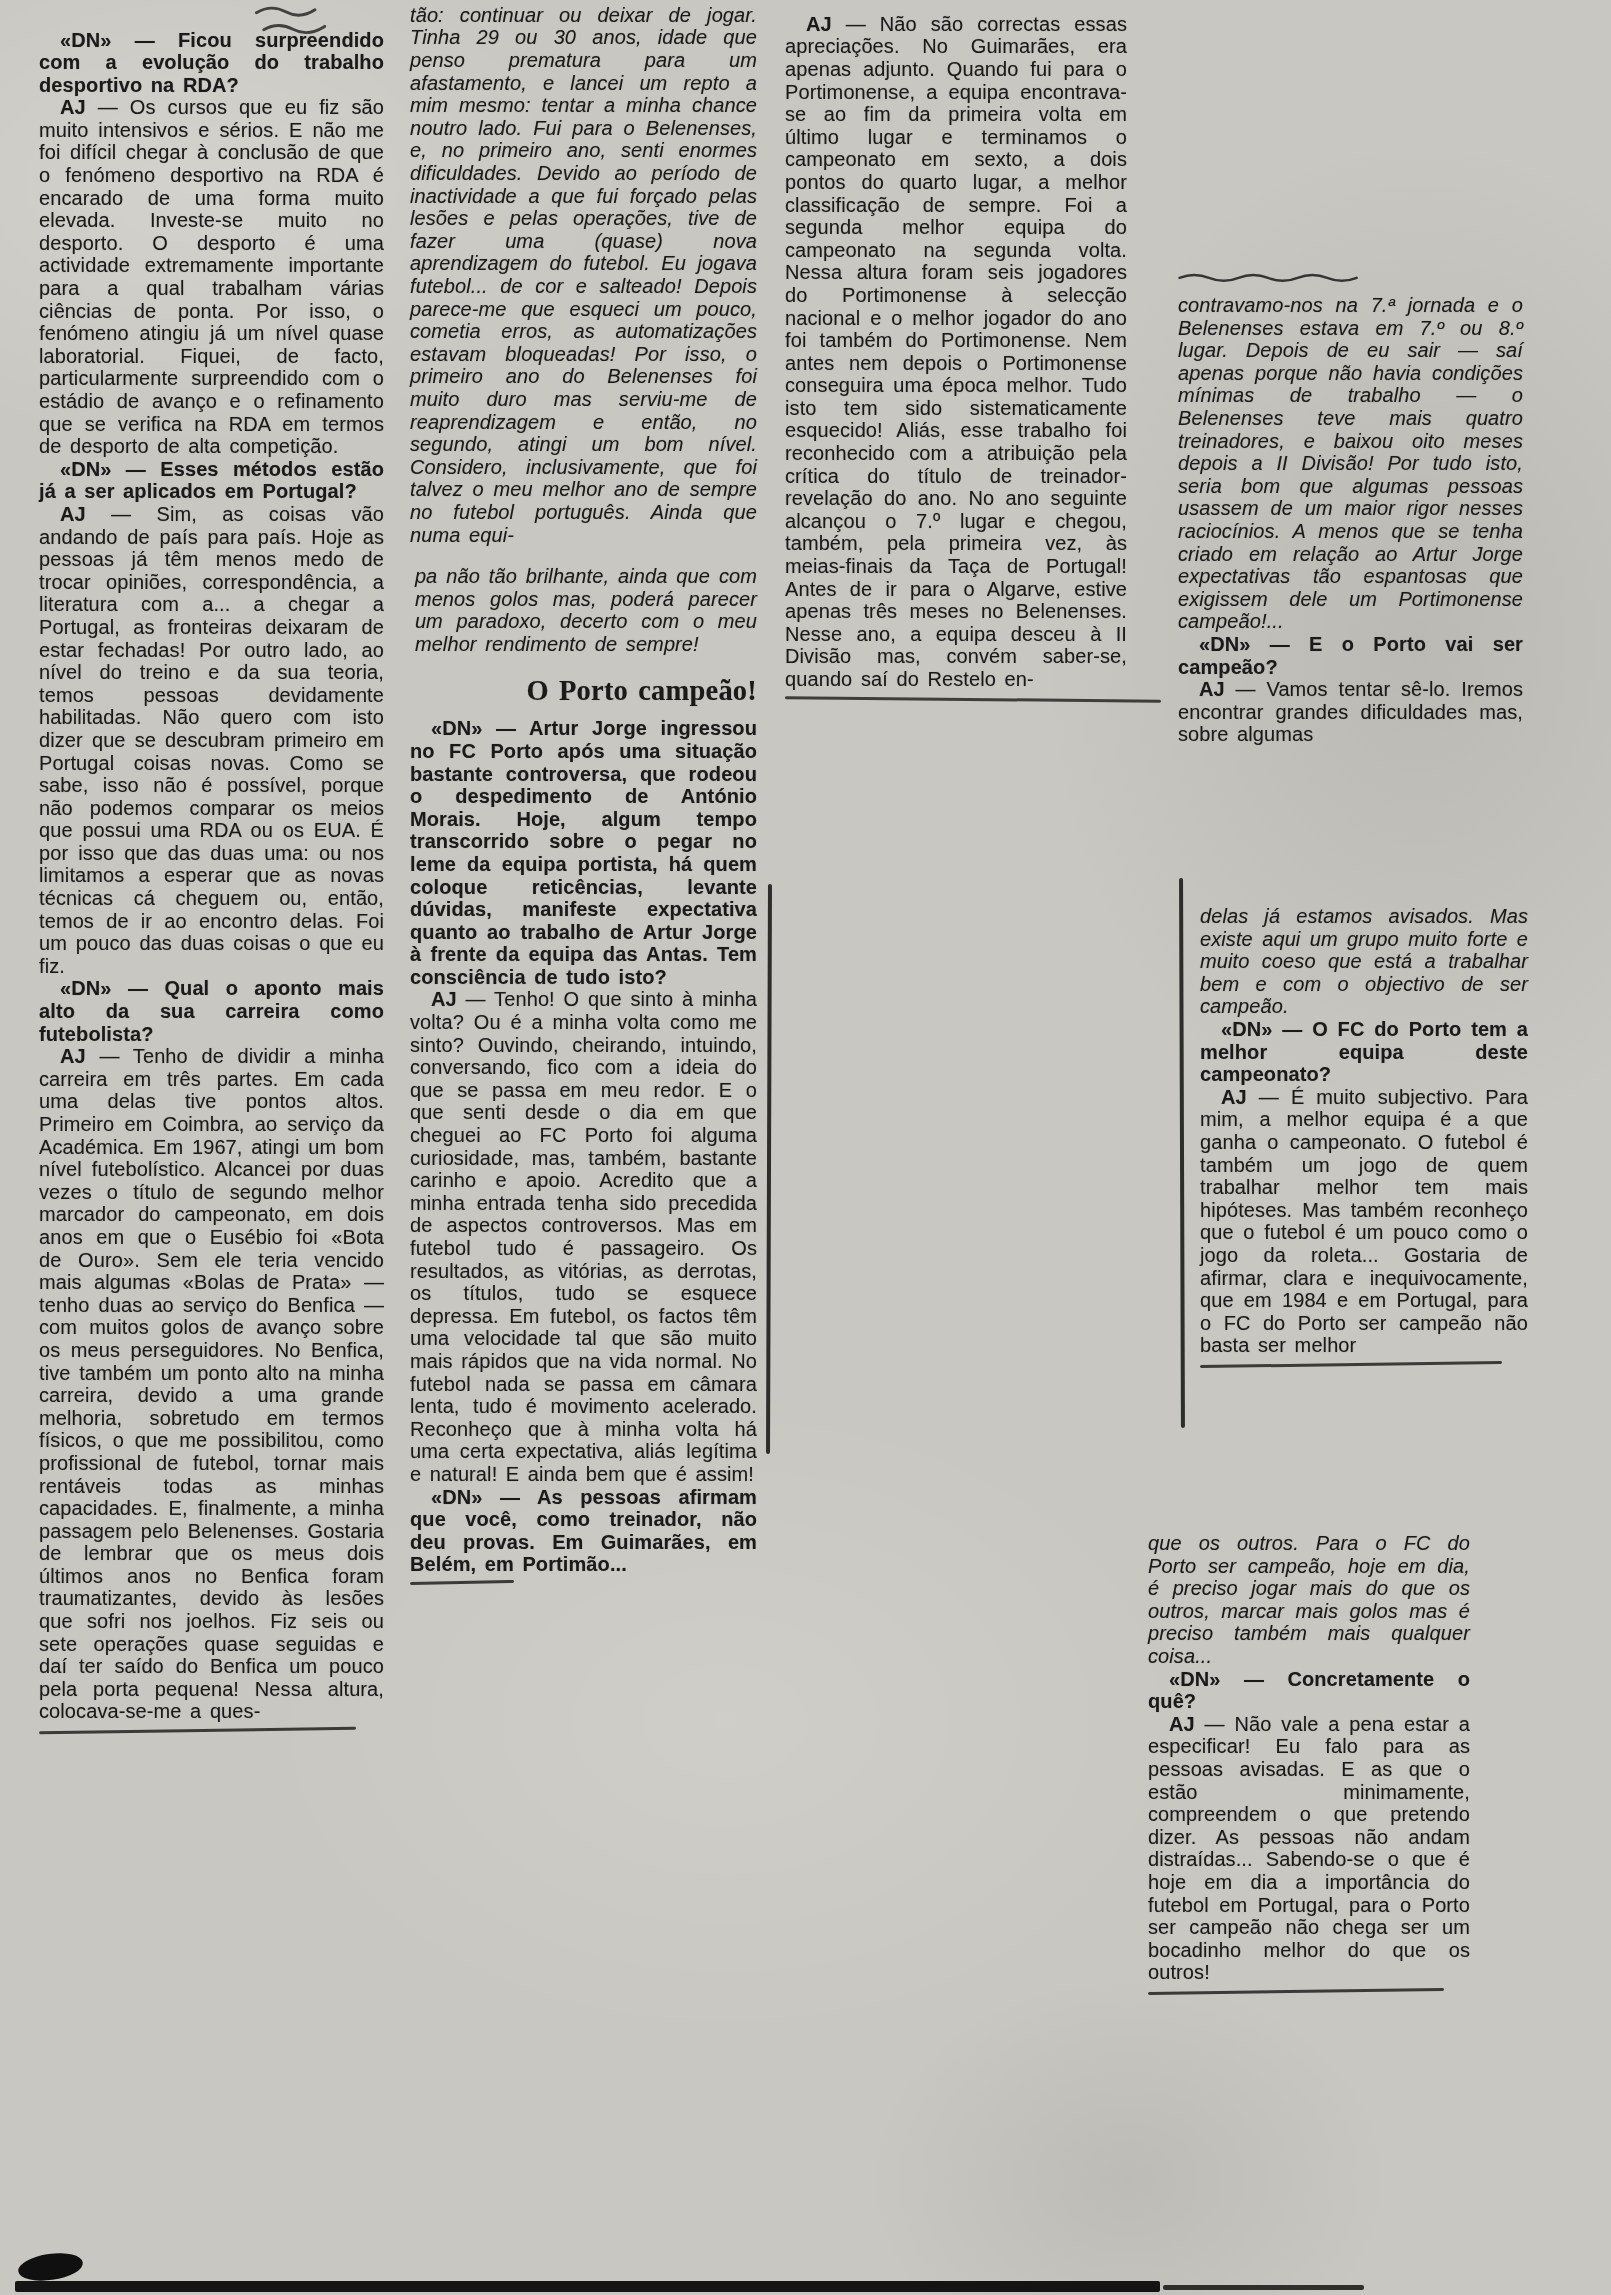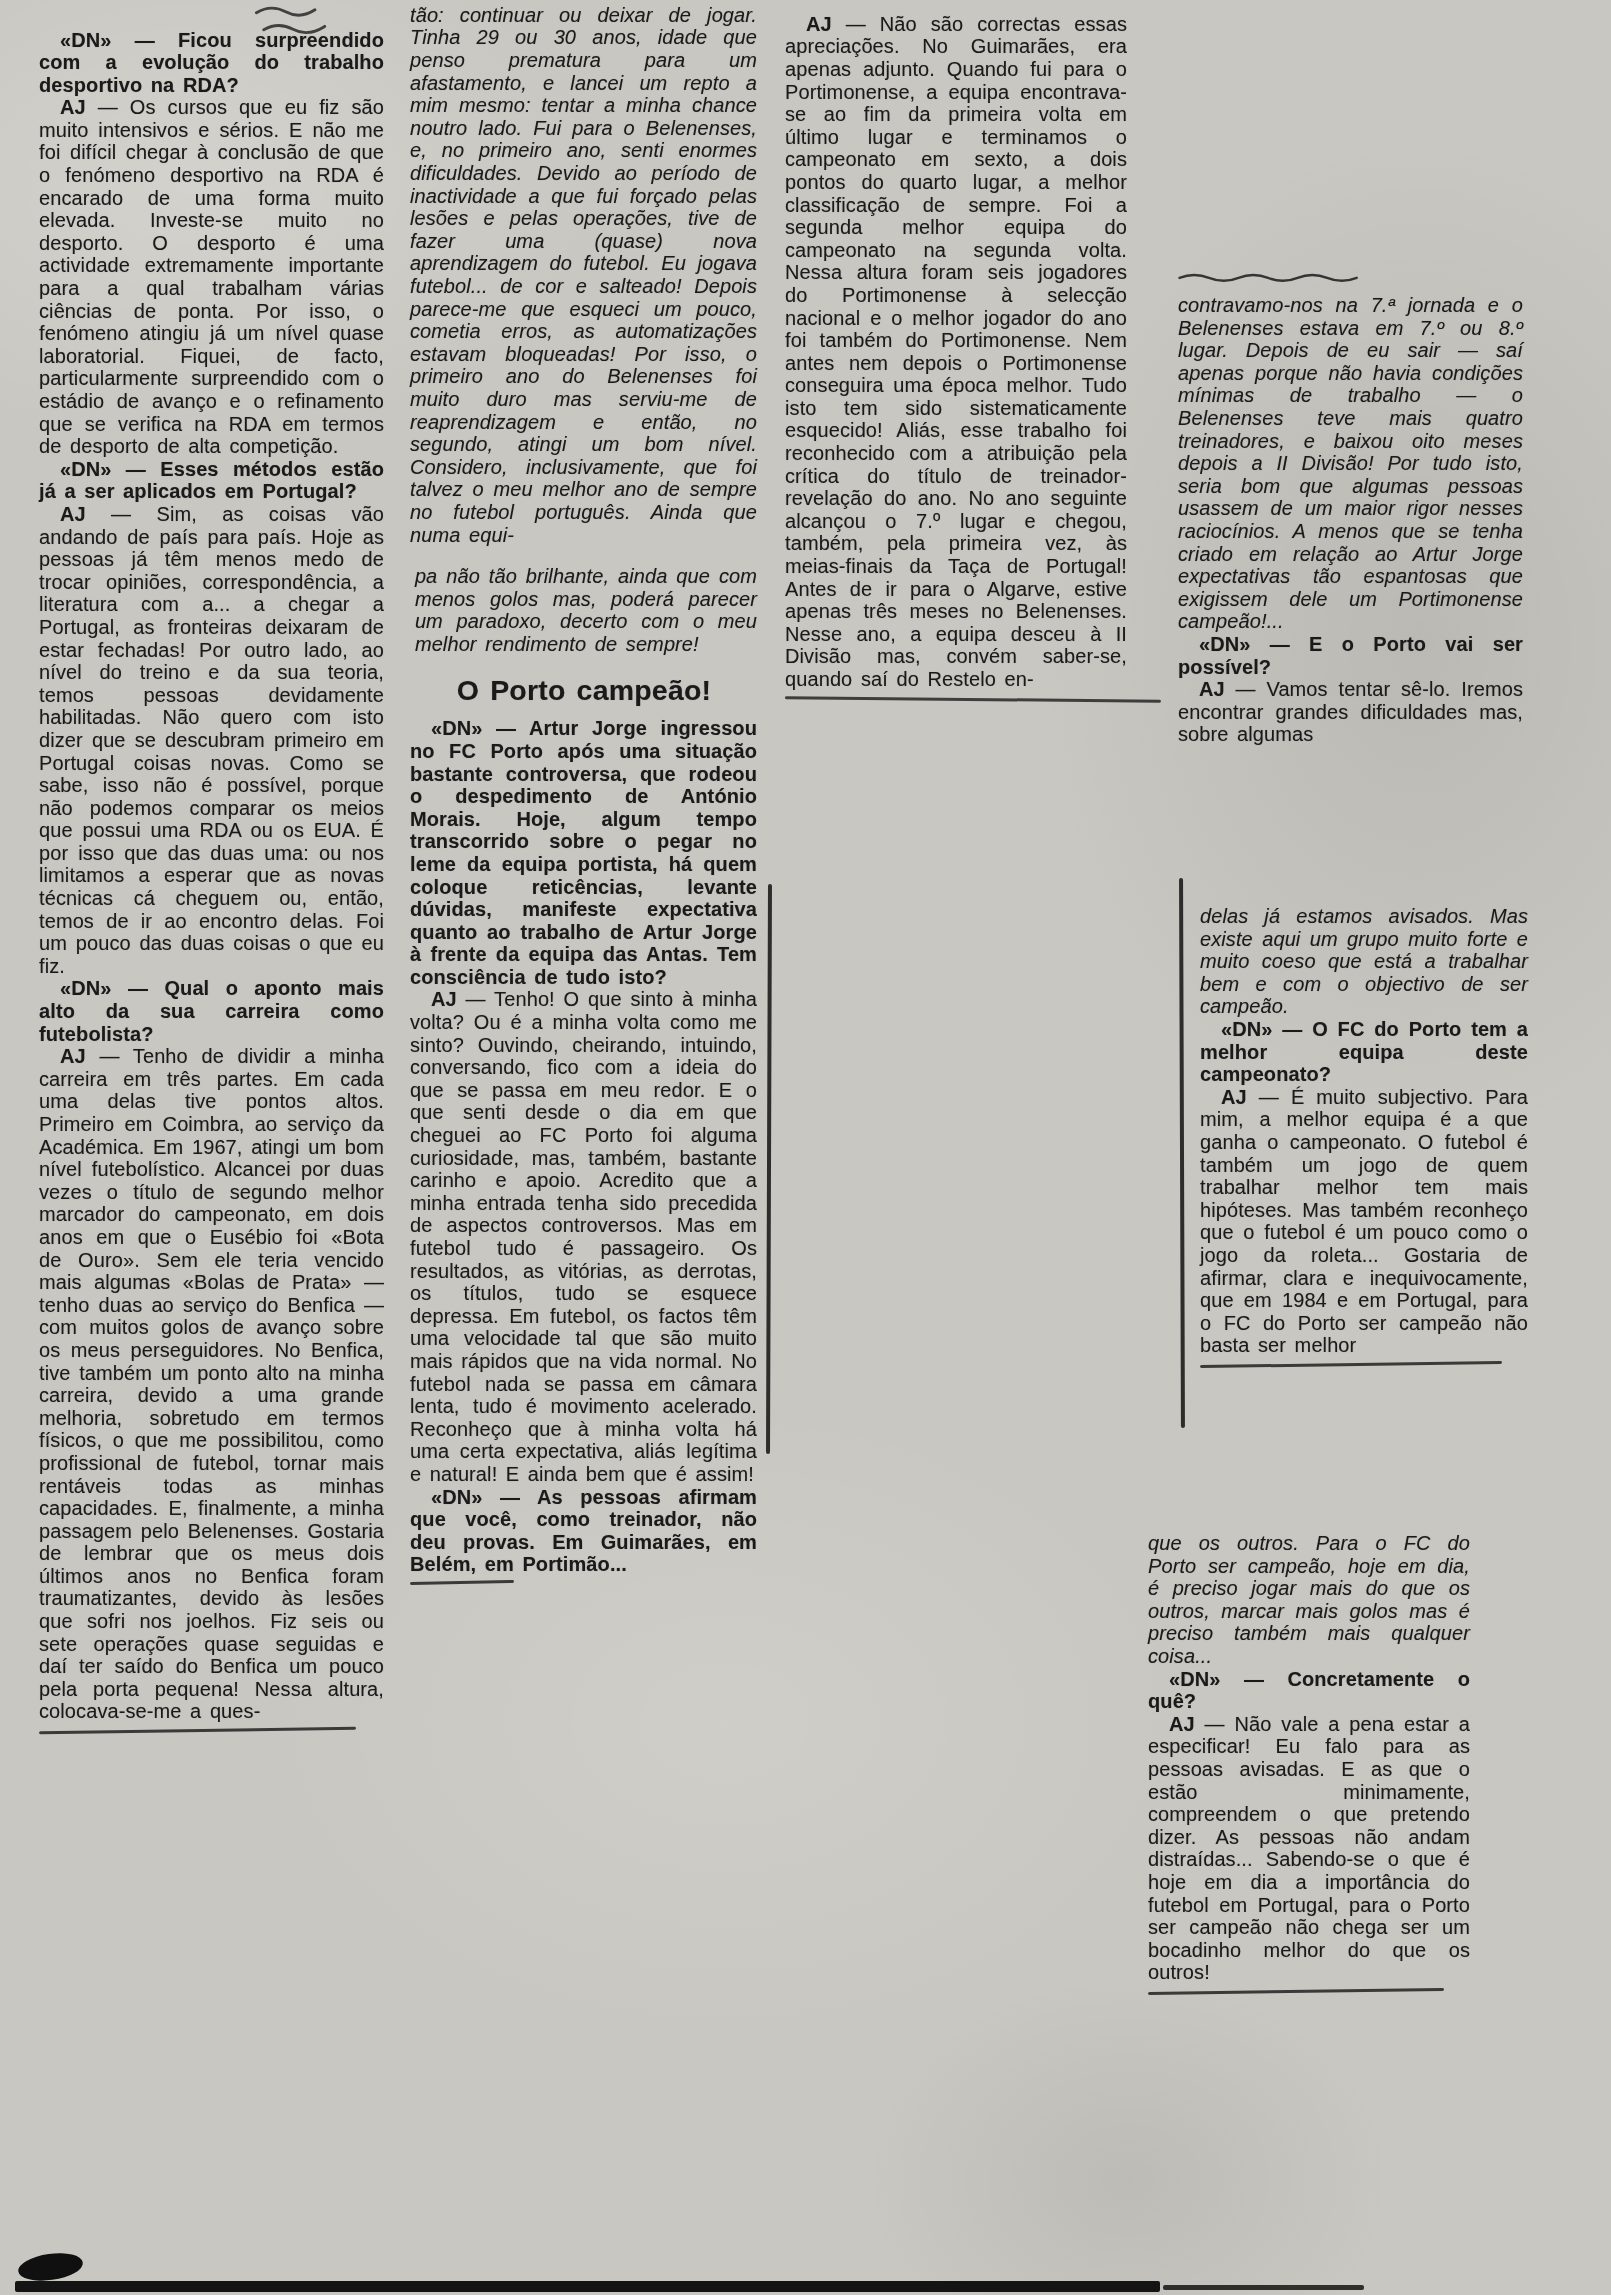--- a/index.html
+++ b/index.html
@@ -25,21 +25,22 @@
     letter-spacing:0.1px;
     text-shadow:0 0 1px rgba(25,25,25,.28);
   }
   .col p{margin:0;text-indent:1.05em;}
   .col p.noindent{text-indent:0;font-style:italic;}
   .col p.shifted{margin-top:19px;padding-left:4.9px;}
   b{font-weight:700;}
   .headline{
     font-size:28.5px;font-weight:700;letter-spacing:0.2px;
     margin:19.7px 0 10.8px 1px;text-indent:0;line-height:1.1;
-    text-align:center;
+    text-align:right;
+    font-family:Liberation Serif, serif;
   }
   #col1{left:39px;top:28.5px;width:345px;}
   #col2{left:410px;top:3.9px;width:347px;}
   #col3{left:785px;top:12.8px;width:342px;}
   #col4a{left:1178px;top:294px;width:345px;}
   #col4b{left:1200px;top:905px;width:328px;}
   #col4c{left:1148px;top:1532px;width:322px;}
 
   
   .underlined::after{
@@ -91,21 +92,21 @@
     <p class="a"><b>AJ</b><span> — Tenho! O que sinto à minha volta? Ou é a minha volta como me sinto? Ouvindo, cheirando, intuindo, conversando, fico com a ideia do que se passa em meu redor. E o que senti desde o dia em que cheguei ao FC Porto foi alguma curiosidade, mas, também, bastante carinho e apoio. Acredito que a minha entrada tenha sido precedida de aspectos controversos. Mas em futebol tudo é passageiro. Os resultados, as vitórias, as derrotas, os títulos, tudo se esquece depressa. Em futebol, os factos têm uma velocidade tal que são muito mais rápidos que na vida normal. No futebol nada se passa em câmara lenta, tudo é movimento acelerado. Reconheço que à minha volta há uma certa expectativa, aliás legítima e natural! E ainda bem que é assim!</span></p>
     <p class="q"><b>«DN» — As pessoas afirmam que você, como treinador, não deu provas. Em Guimarães, em Belém, em Portimão...</b><span></span></p>
   </div>
 
   <div class="col underlined-wide" id="col3">
     <p class="a"><b>AJ</b><span> — Não são correctas essas apreciações. No Guimarães, era apenas adjunto. Quando fui para o Portimonense, a equipa encontrava-se ao fim da primeira volta em último lugar e terminamos o campeonato em sexto, a dois pontos do quarto lugar, a melhor classificação de sempre. Foi a segunda melhor equipa do campeonato na segunda volta. Nessa altura foram seis jogadores do Portimonense à selecção nacional e o melhor jogador do ano foi também do Portimonense. Nem antes nem depois o Portimonense conseguira uma época melhor. Tudo isto tem sido sistematicamente esquecido! Aliás, esse trabalho foi reconhecido com a atribuição pela crítica do título de treinador-revelação do ano. No ano seguinte alcançou o 7.º lugar e chegou, também, pela primeira vez, às meias-finais da Taça de Portugal! Antes de ir para o Algarve, estive apenas três meses no Belenenses. Nesse ano, a equipa desceu à II Divisão mas, convém saber-se, quando saí do Restelo en-</span></p>
   </div>
 
   <div class="col" id="col4a">
     <p class="noindent"><b></b><span>contravamo-nos na 7.ª jornada e o Belenenses estava em 7.º ou 8.º lugar. Depois de eu sair — saí apenas porque não havia condições mínimas de trabalho — o Belenenses teve mais quatro treinadores, e baixou oito meses depois a II Divisão! Por tudo isto, seria bom que algumas pessoas usassem de um maior rigor nesses raciocínios. A menos que se tenha criado em relação ao Artur Jorge expectativas tão espantosas que exigissem dele um Portimonense campeão!...</span></p>
-    <p class="q"><b>«DN» — E o Porto vai ser possível?</b><span></span></p>
+    <p class="q"><b>«DN» — E o Porto vai ser campeão?</b><span></span></p>
     <p class="a"><b>AJ</b><span> — Vamos tentar sê-lo. Iremos encontrar grandes dificuldades mas, sobre algumas</span></p>
   </div>
 
   <div class="col underlined" id="col4b">
     <p class="noindent"><b></b><span>delas já estamos avisados. Mas existe aqui um grupo muito forte e muito coeso que está a trabalhar bem e com o objectivo de ser campeão.</span></p>
     <p class="q"><b>«DN» — O FC do Porto tem a melhor equipa deste campeonato?</b><span></span></p>
     <p class="a"><b>AJ</b><span> — É muito subjectivo. Para mim, a melhor equipa é a que ganha o campeonato. O futebol é também um jogo de quem trabalhar melhor tem mais hipóteses. Mas também reconheço que o futebol é um pouco como o jogo da roleta... Gostaria de afirmar, clara e inequivocamente, que em 1984 e em Portugal, para o FC do Porto ser campeão não basta ser melhor</span></p>
   </div>
 
   <div class="col underlined" id="col4c">

